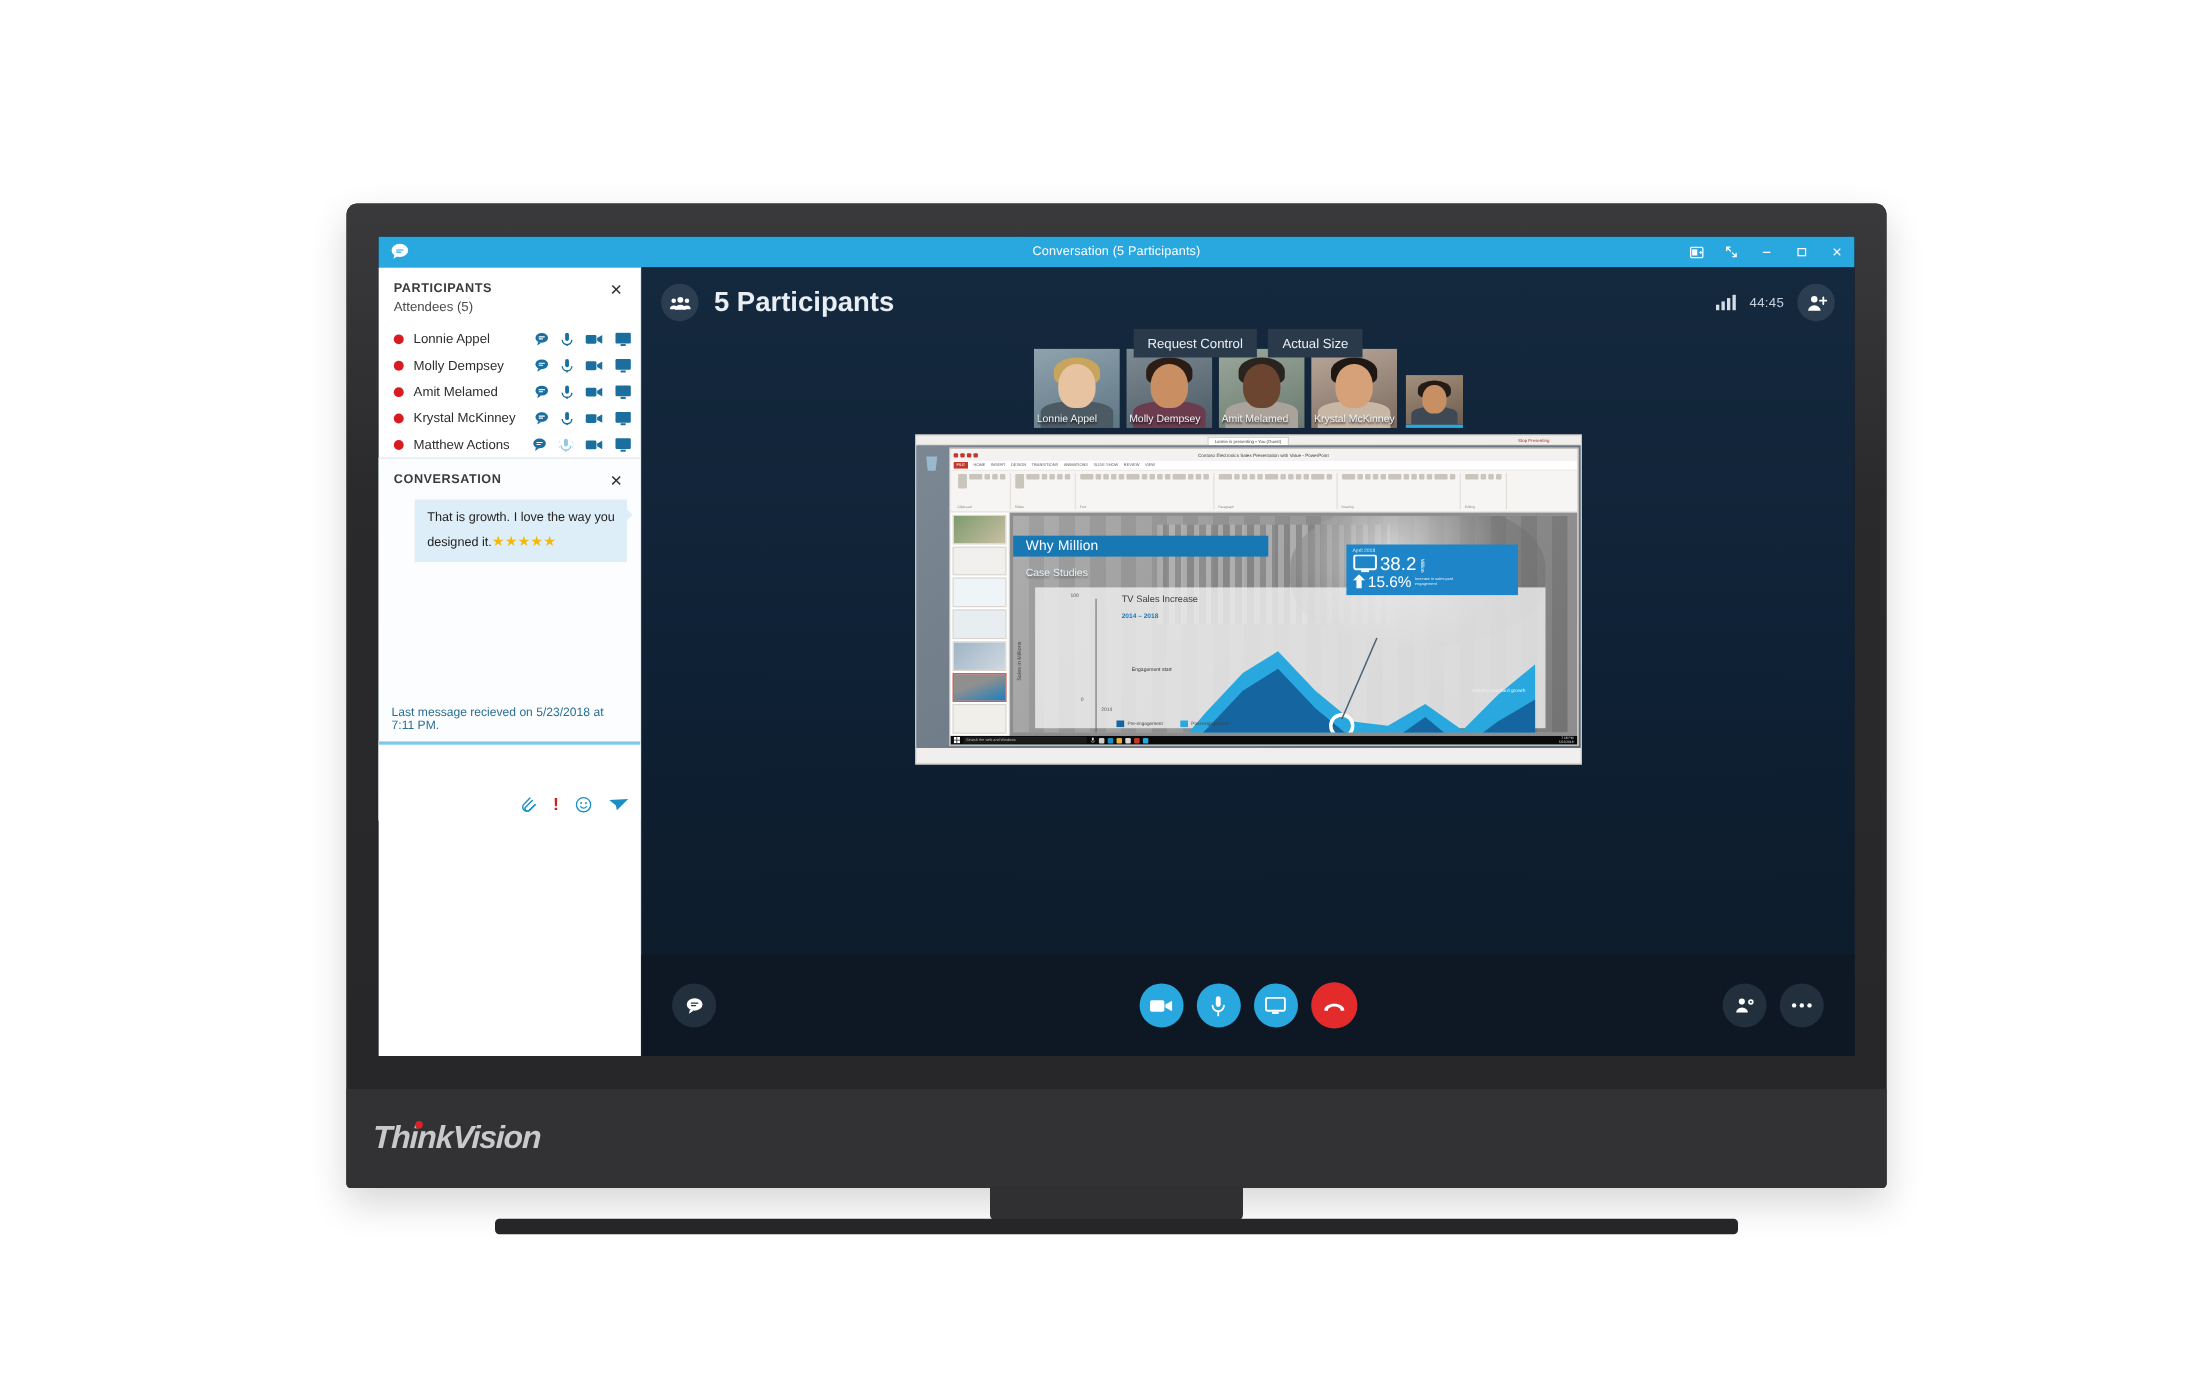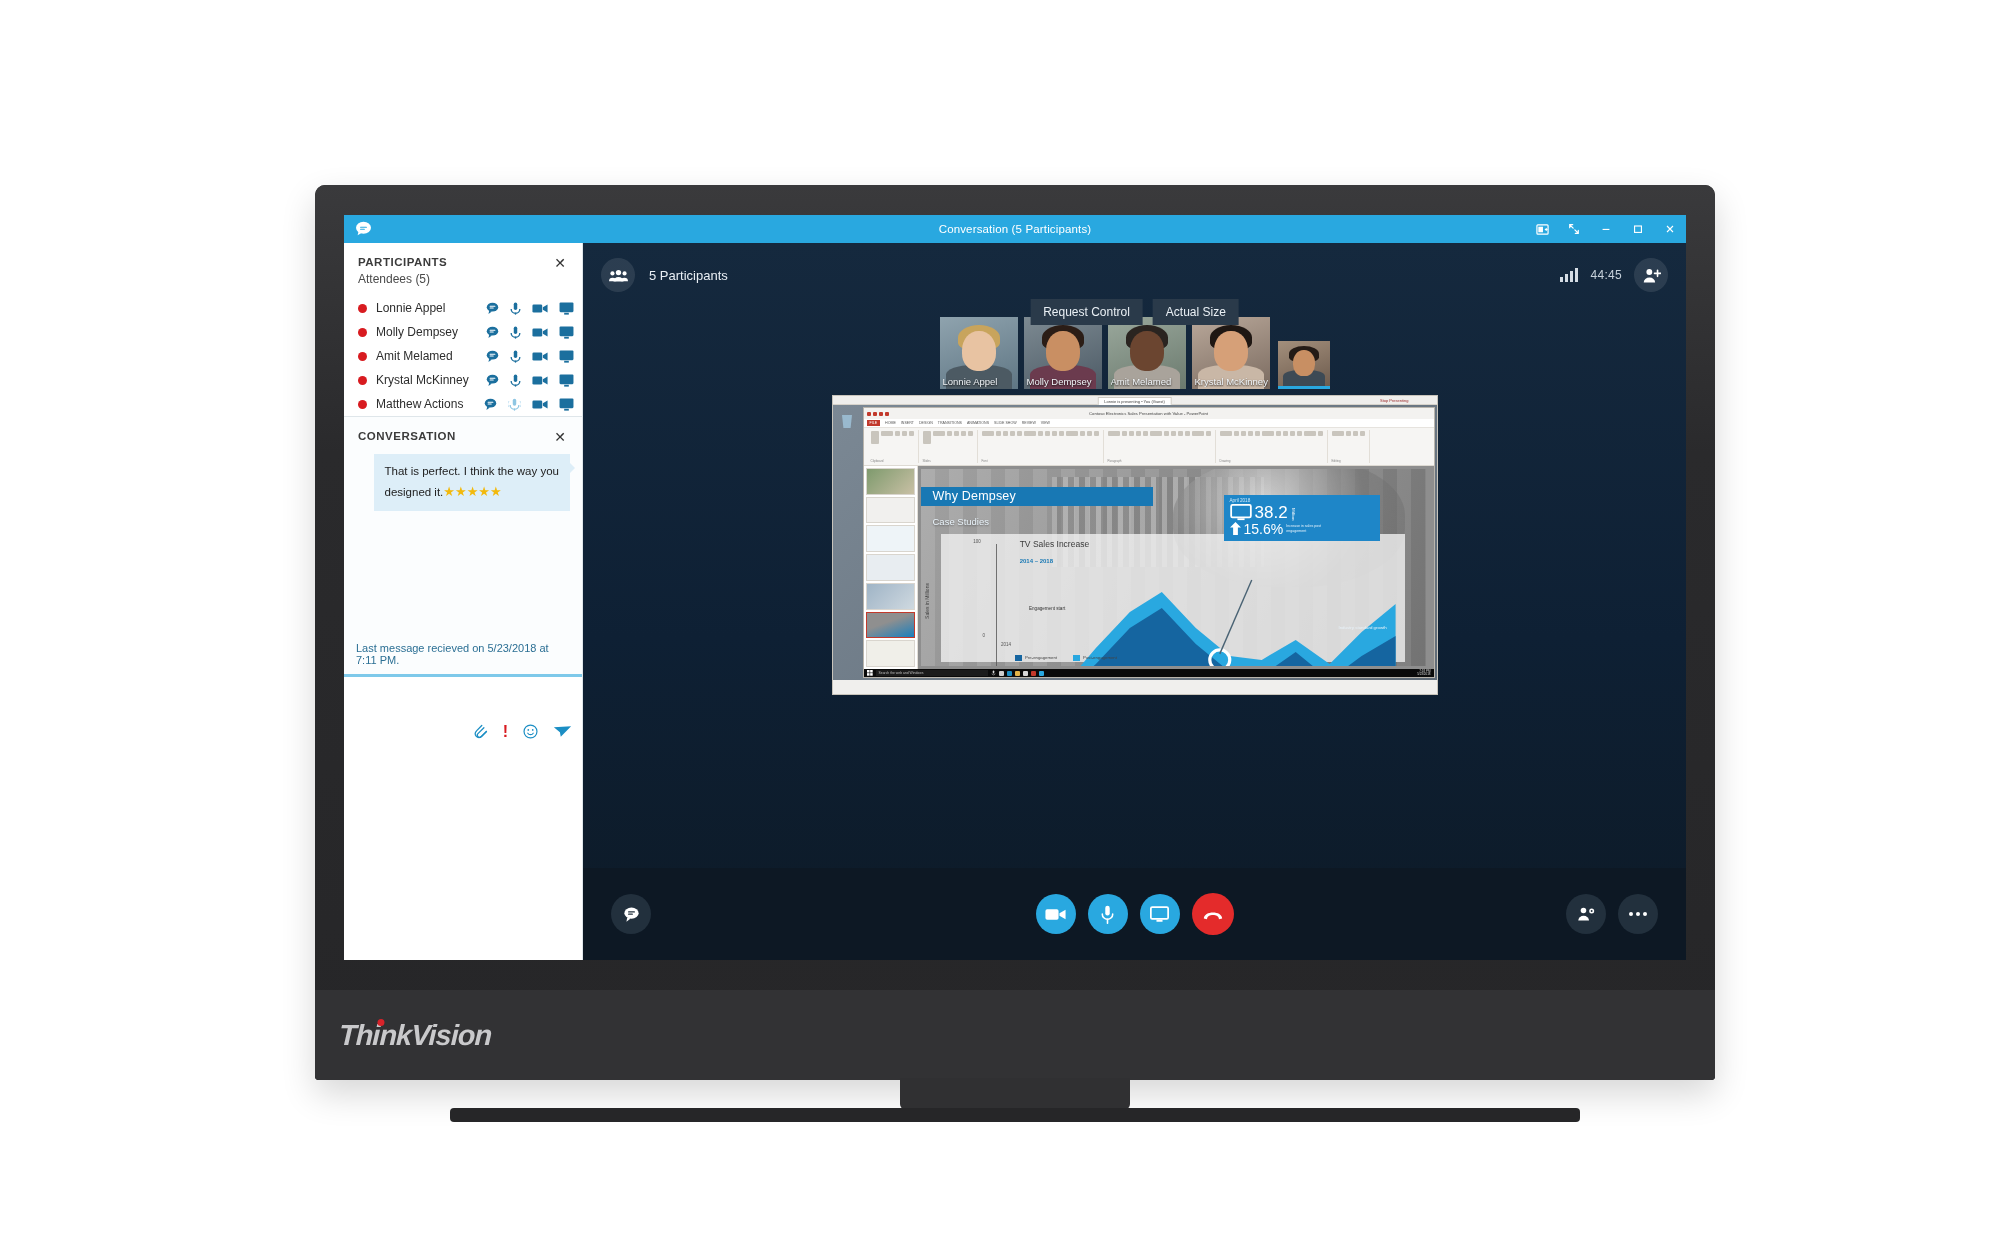--- a/index.html
+++ b/index.html
@@ -206,21 +206,21 @@
     height: 64px; display: flex; align-items: center;
     padding: 0 18px; flex: none;
   }
   .round-icon-btn {
     width: 34px; height: 34px; border-radius: 50%;
     background: rgba(255,255,255,.10);
     display: flex; align-items: center; justify-content: center;
     cursor: pointer; flex: none;
   }
   #stage-title {
-    margin-left: 14px; color: #e8eef4; font-size: 13px; font-weight: 400;
+    margin-left: 14px; color: #e8eef4; font-size: 25px; font-weight: 700;
   }
   #header-right {
     margin-left: auto; display: flex; align-items: center; gap: 12px;
   }
   #call-timer { color: #c7d2dc; font-size: 12px; letter-spacing: .3px; }
   .bars { display: flex; align-items: flex-end; gap: 2px; height: 14px; }
   .bars i { width: 3px; background: #d5dde5; display: block; }
 
   #share-toolbar {
     position: absolute; left: 50%; transform: translateX(-50%);
@@ -659,21 +659,21 @@
 
           <div id="conversation-section">
             <div class="panel-head">
               <div class="panel-title">CONVERSATION</div>
               <div class="panel-close">✕</div>
             </div>
 
             <div id="chat-scroll">
               <div class="msg-group outgoing">
                 <div class="bubble out">
-                  <p>That is perfect. I think the way you</p>
+                  <p>That is growth. I love the way you</p>
                   <p><span>designed it.</span><span class="stars">★★★★★</span></p>
                 </div>
               </div>
             </div>
 
             <div id="last-message">Last message recieved on 5/23/2018 at 7:11 PM.</div>
 
             <div id="compose">
               <input id="compose-input" placeholder="" style="">
               <div id="compose-tools">
@@ -892,21 +892,21 @@
                   </div>
 
                   <div id="ppt-slide-area">
                     <div id="slide">
                       <div id="slide-photo">
                         <div class="bldg"></div>
                         <div class="tree"></div>
                       </div>
 
                       <div id="slide-title-bar">
-                        <div id="slide-title">Why Dempsey</div>
+                        <div id="slide-title">Why Million</div>
                       </div>
                       <div id="slide-sub">Case Studies</div>
 
                       <div id="chart-card">
                         <div id="chart-title">TV Sales Increase</div>
                         <div id="chart-years">2014 – 2018</div>
                         <div id="y-top">100</div>
                         <div id="y-zero">0</div>
                         <div id="y-label">Sales in Millions</div>
                         <div id="x-start">2014</div>

